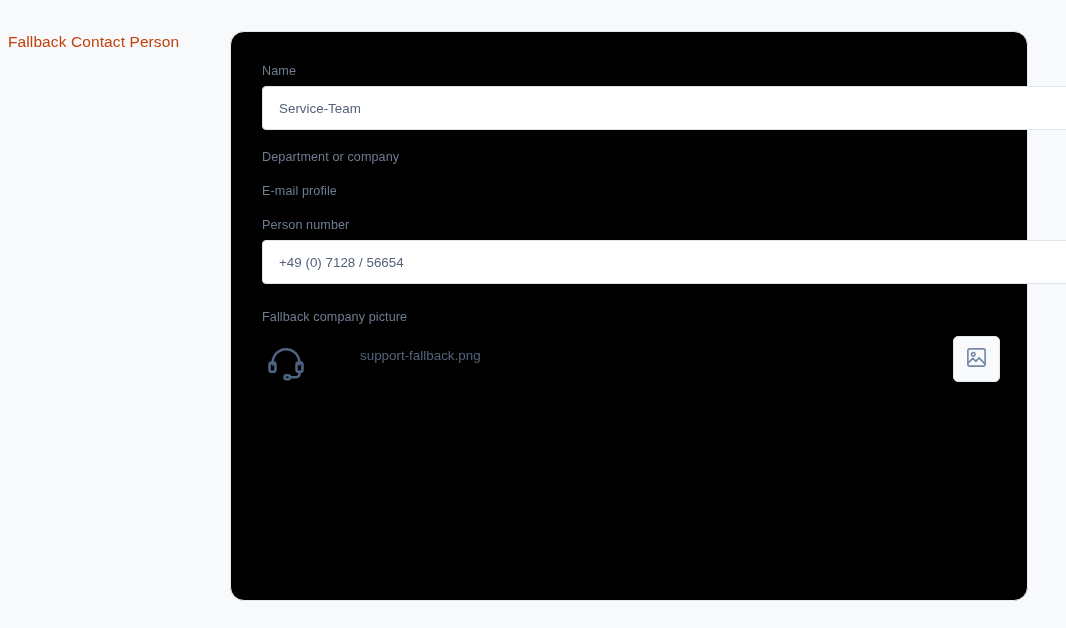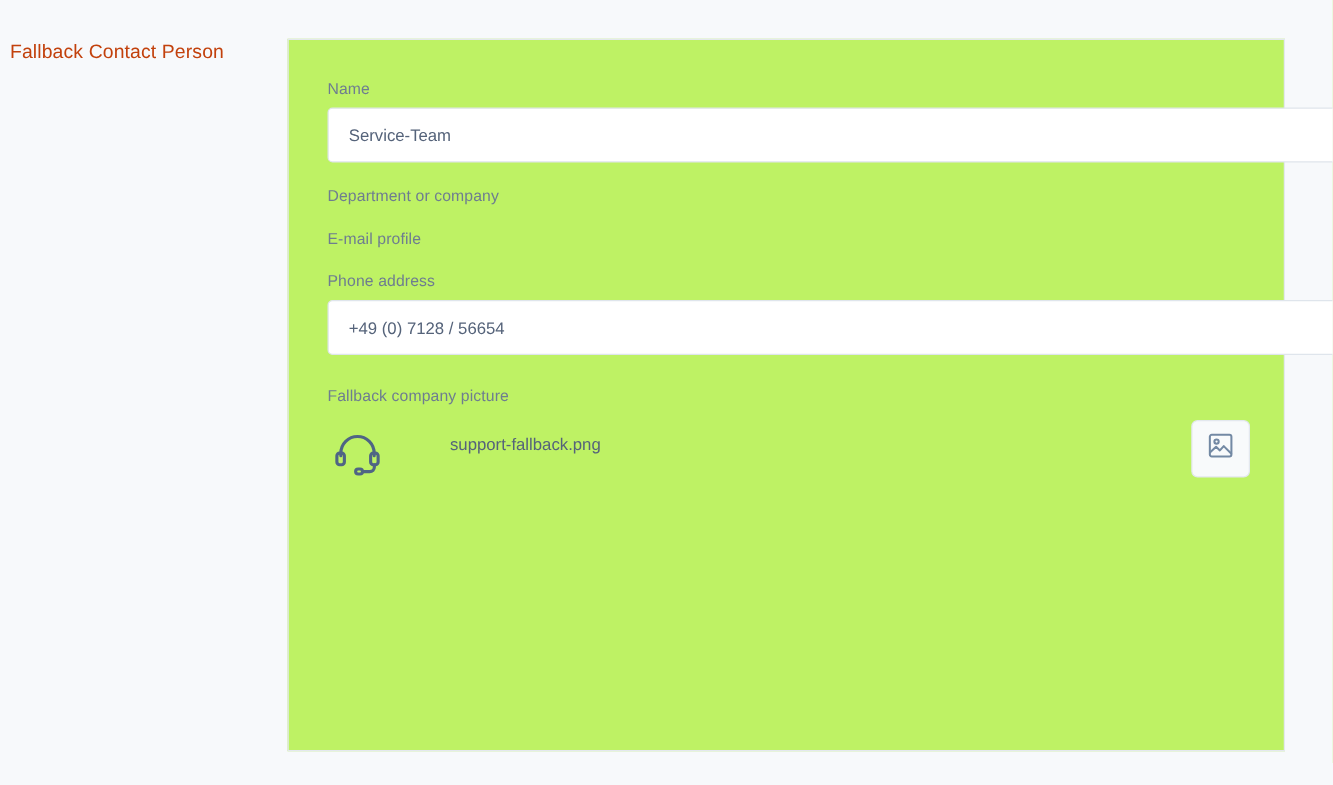--- a/index.html
+++ b/index.html
@@ -30,23 +30,23 @@
     white-space: nowrap;
   }
 
   
   .card {
     position: absolute;
     left: 230px;
     top: 31px;
     width: 798px;
     height: 570px;
-    background: #bef264;
+    background: #000000;
     border: 1px solid #e3e8ee;
-    border-radius: 0;
+    border-radius: 14px;
   }
 
   .card-inner {
     position: absolute;
     left: 31px;
     top: 32px;
     width: 738px;
   }
 
   
@@ -147,21 +147,21 @@
 
       <div class="field">
         <label class="field-label">Department or company</label>
       </div>
 
       <div class="field">
         <label class="field-label">E-mail profile</label>
       </div>
 
       <div class="field">
-        <label class="field-label">Phone address</label>
+        <label class="field-label">Person number</label>
         <input class="field-input" type="text" value="+49 (0) 7128 / 56654" style="">
       </div>
 
       <div class="picture-block">
         <label class="picture-label">Fallback company picture</label>
 
         <div class="picture-row">
 
           <span class="avatar-icon">
             <svg width="40" height="40" viewBox="0 0 24 24" fill="none" stroke="#4f6584" stroke-width="1.5" stroke-linecap="round" stroke-linejoin="round">

